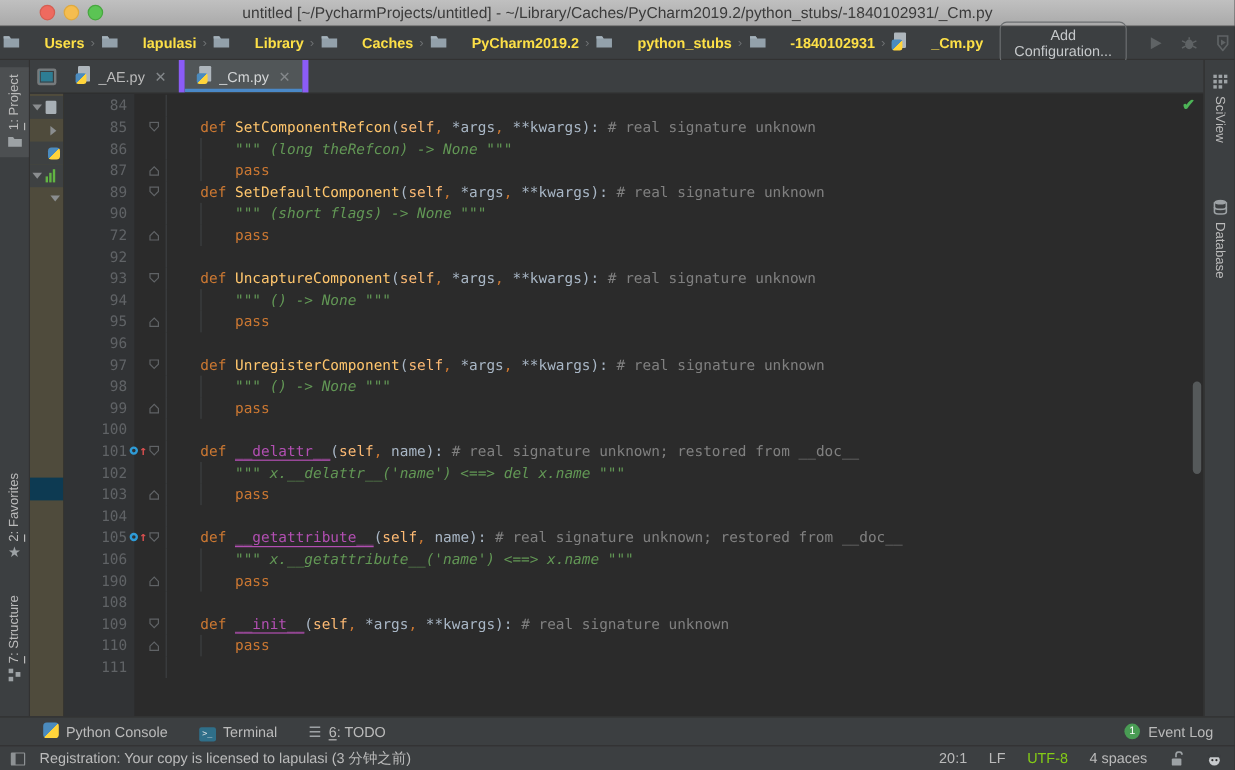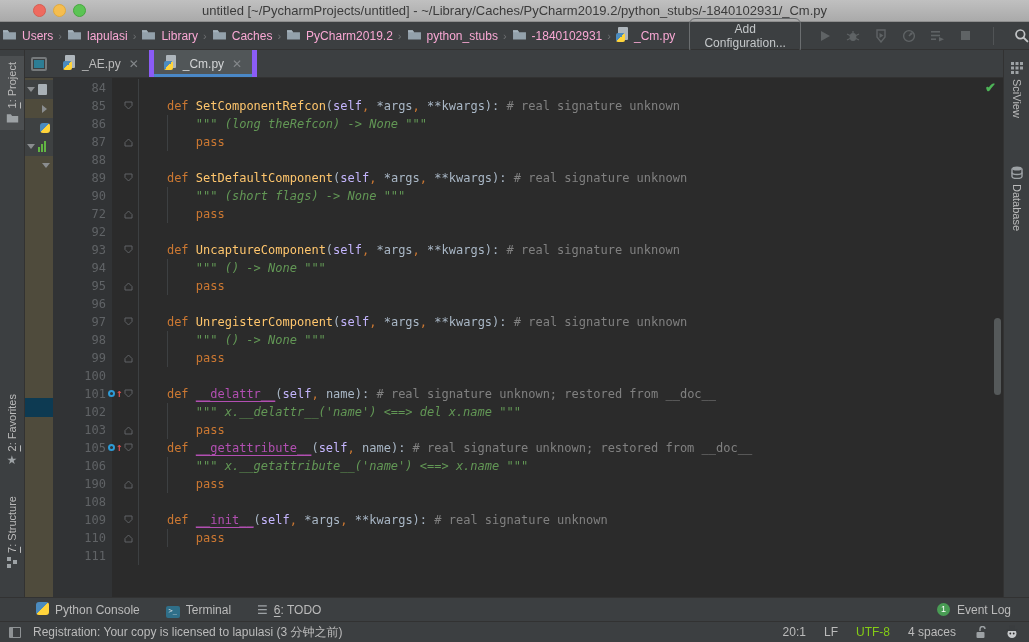--- a/index.html
+++ b/index.html
@@ -14,21 +14,21 @@
     display:flex; align-items:center; justify-content:center; }
   .tl { position:absolute; top:4px; width:13px; height:13px; border-radius:50%; }
   #tl-close { left:33px; background:#ee6a5f; border:1px solid #d55e52; }
   #tl-min   { left:53px; background:#f5bd4f; border:1px solid #dfa93e; }
   #tl-max   { left:73px; background:#5bc454; border:1px solid #47a73f; }
   #title-text { font-size:13px; color:#3b3b3b; font-weight:500; }
 
   
   #navbar { left:0; top:22px; width:1029px; height:28px; background:#3c3f41;
     border-bottom:1px solid #323232; display:flex; align-items:center; padding-left:2px; }
-  .crumb { display:flex; align-items:center; gap:5px; color:#f9a8d4; font-size:12px; }
+  .crumb { display:flex; align-items:center; gap:20px; color:#fde047; font-size:12px;font-weight:bold; }
   .crumb-sep { color:#6e7173; font-size:11px; margin:0 5px; }
   .folder-ic { width:15px; height:12px; display:inline-block; }
   .pyfile { position:relative; width:13px; height:15px; display:inline-block; }
   .pyfile .page { position:absolute; left:2px; top:0; width:10px; height:13px;
      background:#aeb6bc; border-radius:1px; }
   .pyfile .logo { position:absolute; left:0; bottom:0; width:9px; height:9px; border-radius:2px;
      background:linear-gradient(135deg,#4b8bbe 50%,#ffd43b 50%); }
   #add-config { margin-left:14px; border:1px solid #6b6e70; border-radius:6px;
     color:#c5c8ca; font-size:12px; padding:3px 11px; background:transparent; }
   #run-toolbar { display:flex; align-items:center; gap:12px; margin-left:16px; }
@@ -81,21 +81,21 @@
   .ovr-c { position:absolute; left:2px; top:5px; width:7px; height:7px; border:2px solid #2e9bd6;
            border-radius:50%; }
   .ovr-a { position:absolute; left:10px; top:0; color:#d64f4f; font-size:11px; font-weight:bold; }
   .fold { width:14px; flex:none; text-align:center; }
   .fold svg { margin-top:4px; }
   .code { position:relative; flex:1; white-space:pre; padding-left:3px; color:#a9b7c6; }
   .g { position:absolute; top:0; bottom:0; width:1px; background:#3d4042; }
   .g0 { left:3px; } .g4 { left:calc(3px + 4ch); }
   .s-k { color:#cc7832; } .s-f { color:#ffc66d; }
   .s-m { color:#b24fb2; text-decoration:underline; text-underline-offset:3px; }
-  .s-s { color:#c4b5fd; } .s-p { color:#a9b7c6; }
+  .s-s { color:#fdba74; } .s-p { color:#a9b7c6; }
   .s-c { color:#808080; } .s-d { color:#629755; font-style:italic; }
   #inspect-ok { left:932px; top:2px; color:#4db457; font-size:13px; font-weight:bold; }
   #vscroll { left:941px; top:240px; width:7px; height:77px; border-radius:4px; background:#5d6163; opacity:.85; }
 
   
   #bottombar { left:0; top:597px; width:1029px; height:24px; background:#3c3f41;
     border-top:1px solid #323232; display:flex; align-items:center; font-size:12px; color:#bbbbbb; }
   .bb-item { display:flex; align-items:center; gap:6px; margin-left:26px; }
   .bb-item:first-child { margin-left:36px; }
   .pylogo { width:13px; height:13px; border-radius:3px;
@@ -336,26 +336,20 @@
         </div>
         <div class="cl">
           <div class="ln">87</div>
           <div class="ovr"></div>
           <div class="fold"><svg width="9" height="10" viewBox="0 0 9 10">
               <path d="M1 9h7V5.5L4.5 2 1 5.5z" fill="none" stroke="#606366"></path>
             </svg></div>
           <div class="code"><i class="g g0"></i><i class="g g4"></i><span class="s-k">        pass</span></div>
         </div>
         <div class="cl">
-          <div class="ln">88</div>
-          <div class="ovr"></div>
-          <div class="fold"></div>
-          <div class="code"><i class="g g0"></i></div>
-        </div>
-        <div class="cl">
           <div class="ln">89</div>
           <div class="ovr"></div>
           <div class="fold"><svg width="9" height="10" viewBox="0 0 9 10">
               <path d="M1 1h7v3.5L4.5 8 1 4.5z" fill="none" stroke="#606366"></path>
             </svg></div>
           <div class="code"><i class="g g0"></i><span class="s-p">    </span><span class="s-k">def </span><span class="s-f">SetDefaultComponent</span><span class="s-p">(</span><span class="s-s">self</span><span class="s-k">,</span><span class="s-p"> *args</span><span class="s-k">,</span><span class="s-p"> **kwargs): </span><span class="s-c"># real signature unknown</span></div>
         </div>
         <div class="cl">
           <div class="ln">90</div>
           <div class="ovr"></div>
@@ -449,20 +443,26 @@
           <div class="fold"></div>
           <div class="code"><i class="g g0"></i><i class="g g4"></i><span class="s-d">        """ x.__delattr__('name') &lt;==&gt; del x.name """</span></div>
         </div>
         <div class="cl">
           <div class="ln">103</div>
           <div class="ovr"></div>
           <div class="fold"><svg width="9" height="10" viewBox="0 0 9 10">
               <path d="M1 9h7V5.5L4.5 2 1 5.5z" fill="none" stroke="#606366"></path>
             </svg></div>
           <div class="code"><i class="g g0"></i><i class="g g4"></i><span class="s-k">        pass</span></div>
+        </div>
+        <div class="cl">
+          <div class="ln">104</div>
+          <div class="ovr"></div>
+          <div class="fold"></div>
+          <div class="code"><i class="g g0"></i></div>
         </div>
         <div class="cl">
           <div class="ln">105</div>
           <div class="ovr">
             <span class="ovr-c"></span>
             <span class="ovr-a">↑</span>
           </div>
           <div class="fold"><svg width="9" height="10" viewBox="0 0 9 10">
               <path d="M1 1h7v3.5L4.5 8 1 4.5z" fill="none" stroke="#606366"></path>
             </svg></div>

